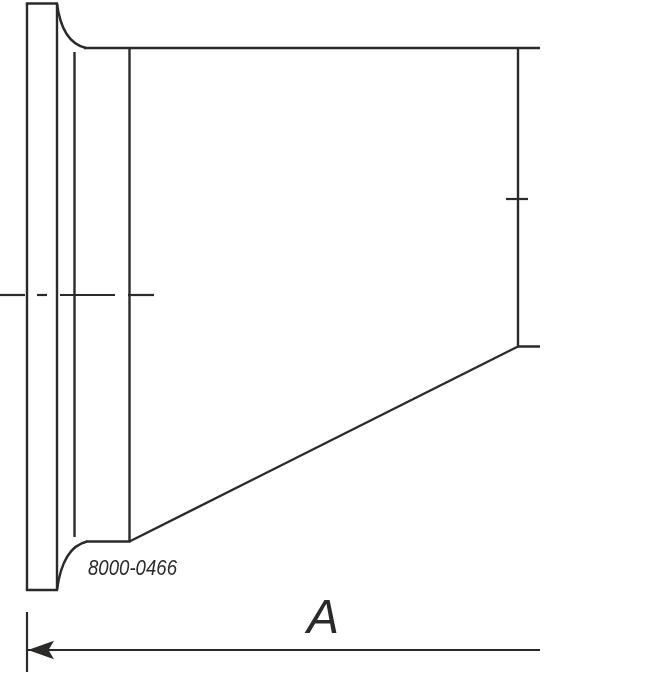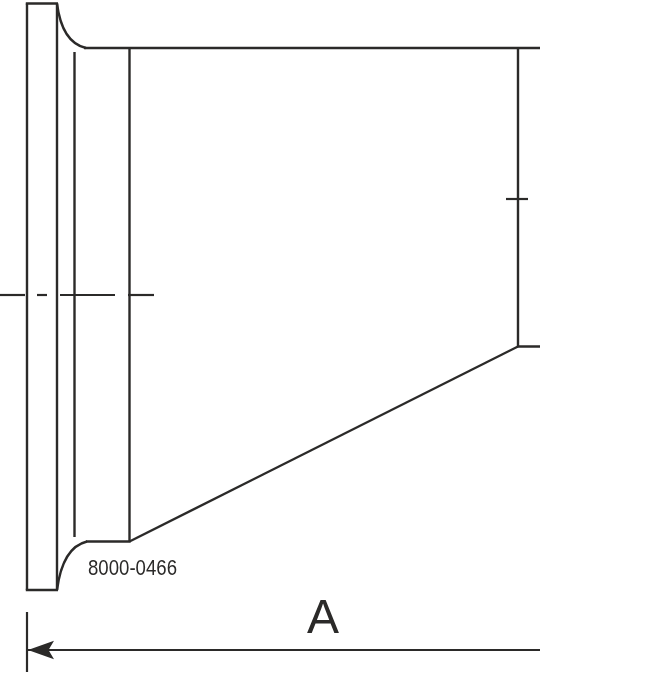--- a/index.html
+++ b/index.html
@@ -6,20 +6,21 @@
     margin: 0;
     padding: 0;
     background: #ffffff;
   }
   .stage {
     width: 540px;
     height: 674px;
     position: relative;
     background: #ffffff;
     overflow: hidden;
+    font-style: italic;
   }
   svg { display: block; }
   .part-no {
     font-family: "Liberation Sans", sans-serif;
     font-size: 22px;
     letter-spacing: 0px;
   }
   .dim-label {
     font-family: "Liberation Sans", sans-serif;
     font-size: 48px;

